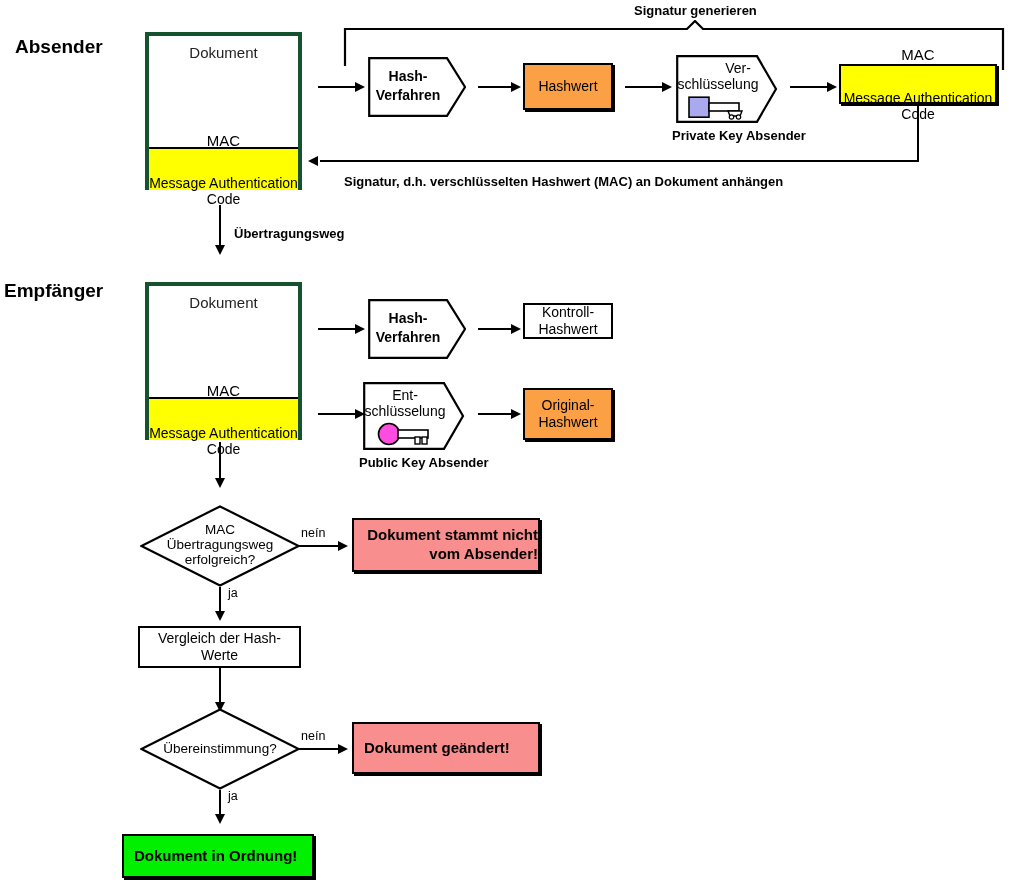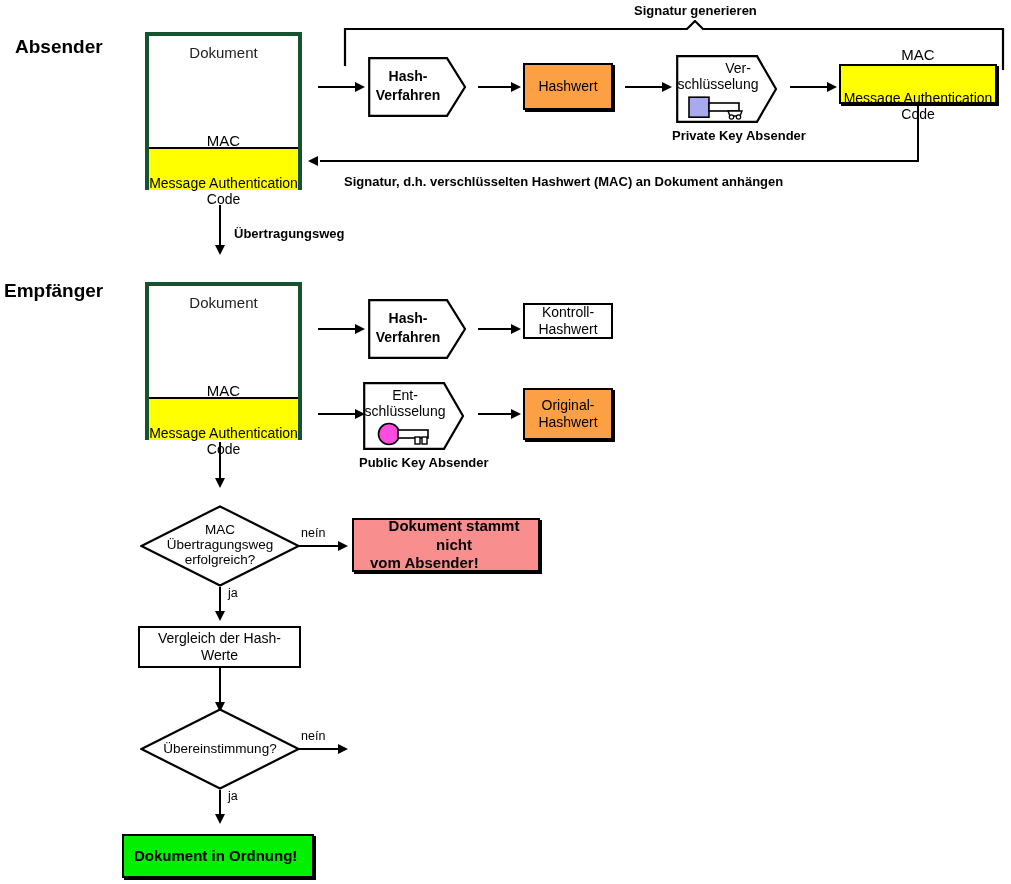--- a/index.html
+++ b/index.html
@@ -276,21 +276,21 @@
     <div class="diamond-label" style="top:17px;">MAC</div>
     <div class="diamond-label" style="top:32px;">Übertragungsweg</div>
     <div class="diamond-label" style="top:47px;">erfolgreich?</div>
   </div>
 
   <div class="abs line-h" style="left:299px; top:545px; width:40px;"></div>
   <div class="abs arrow-r" style="left:338px; top:540.5px;"></div>
   <div class="abs cap-small" style="left:301px; top:526px;">neín</div>
 
   <div class="abs rect red shadowed" style="left:352px; top:518px; width:188px; height:54px;
-              flex-direction:column; align-items:flex-start; padding-left:16px;">
+              flex-direction:column; align-items:flex-end; padding-left:0;">
     <div>Dokument stammt nicht</div>
     <div>vom Absender!</div>
   </div>
 
   <div class="abs line-v" style="left:219px; top:587px; height:26px;"></div>
   <div class="abs arrow-d" style="left:214.5px; top:611px;"></div>
   <div class="abs cap-small" style="left:228px; top:586px;">ja</div>
 
   <div class="abs rect white" style="left:138px; top:626px; width:163px; height:42px;">
     <span>Vergleich der Hash-Werte</span>
@@ -303,20 +303,24 @@
     <svg class="diamond-svg" width="160" height="82">
       <polygon points="80,1.4 158.6,41 80,80.6 1.4,41" fill="#ffffff" stroke="#000" stroke-width="2.2"></polygon>
     </svg>
     <div class="diamond-label" style="top:33px;">Übereinstimmung?</div>
   </div>
 
   <div class="abs line-h" style="left:299px; top:748px; width:40px;"></div>
   <div class="abs arrow-r" style="left:338px; top:743.5px;"></div>
   <div class="abs cap-small" style="left:301px; top:729px;">neín</div>
 
+  <div class="abs rect red shadowed" style="left:352px; top:722px; width:188px; height:52px;
+              justify-content:flex-start; padding-left:10px;">
+    <span>Dokument geändert!</span>
+  </div>
 
   <div class="abs line-v" style="left:219px; top:790px; height:26px;"></div>
   <div class="abs arrow-d" style="left:214.5px; top:814px;"></div>
   <div class="abs cap-small" style="left:228px; top:789px;">ja</div>
 
   <div class="abs rect green shadowed" style="left:122px; top:834px; width:192px; height:44px;
               justify-content:flex-start; padding-left:10px;">
     <span>Dokument in Ordnung!</span>
   </div>
 

